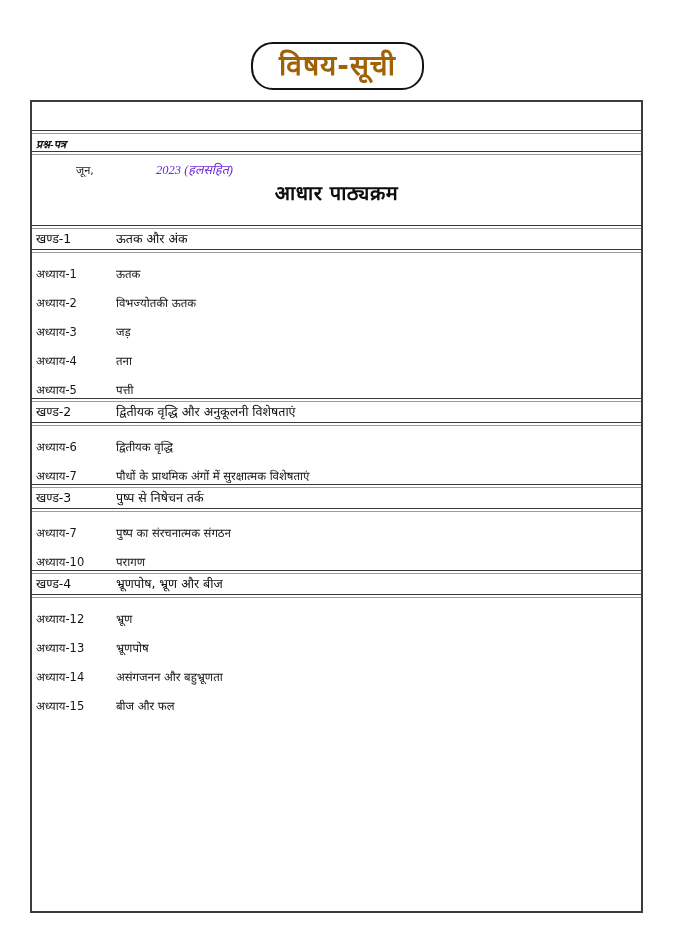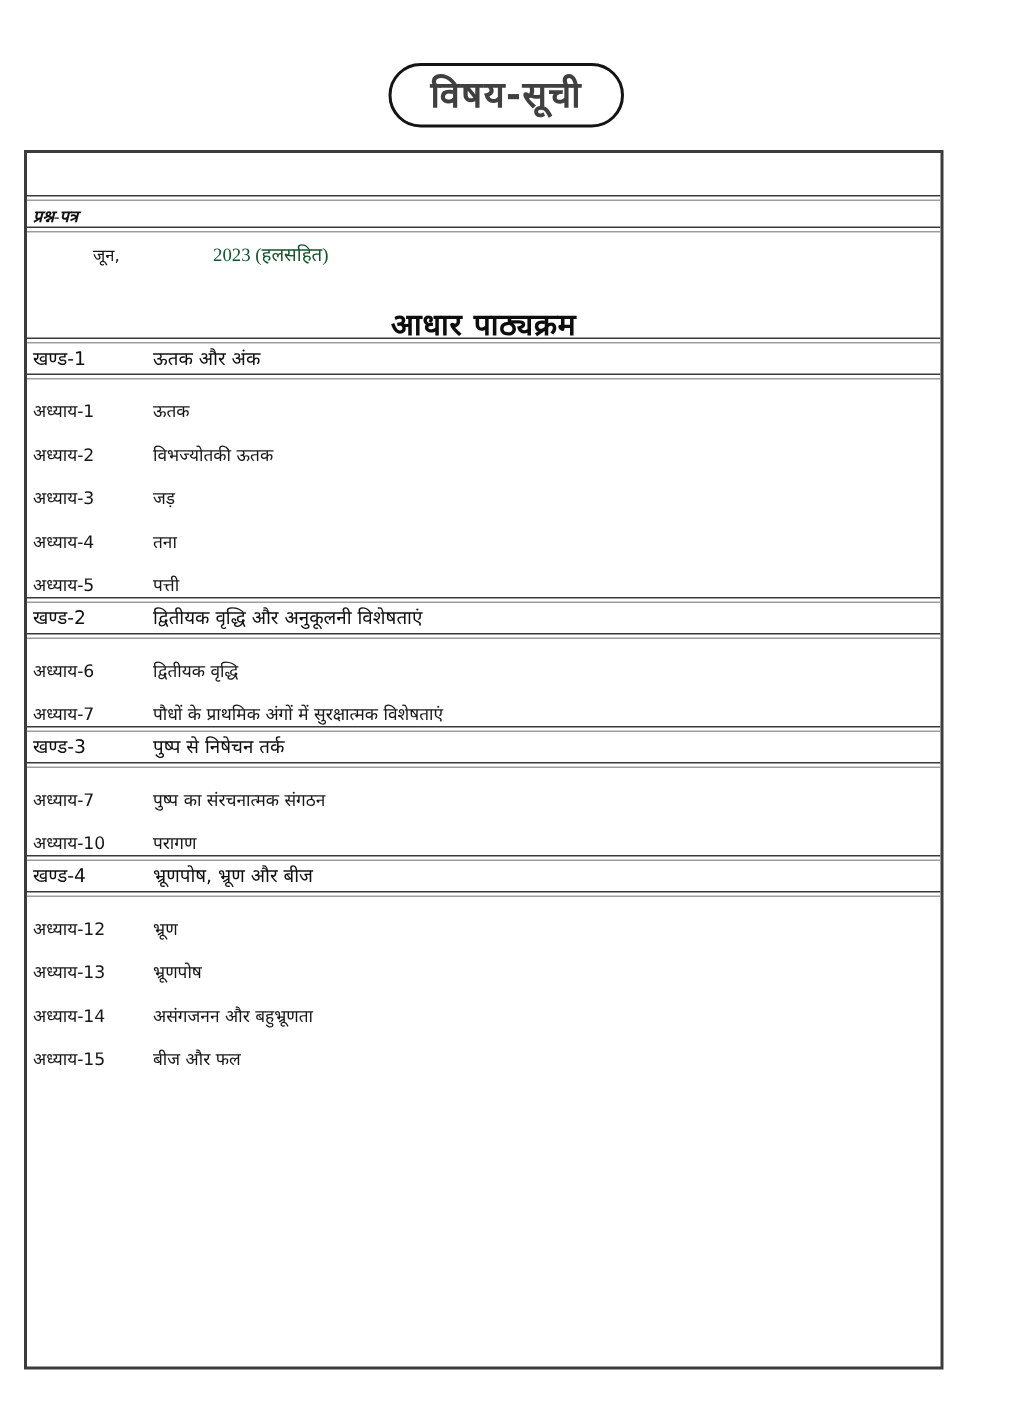--- a/index.html
+++ b/index.html
@@ -7,45 +7,45 @@
     width:675px;height:945px;background:#ffffff;position:relative;
     font-family:"DejaVu Sans","Liberation Sans",sans-serif;color:#1a1a1a;
     -webkit-font-smoothing:antialiased;
   }
   .title-box{
     width:fit-content;margin:42px auto 0 auto;
     border:2.5px solid #141414;border-radius:22px;
     padding:1px 26px 5px 26px;
   }
   .title-box .title-text{
-    font-size:24px;font-weight:700;letter-spacing:1px;color:#404040;
+    font-size:28px;font-weight:700;letter-spacing:1px;color:#a16207;
   }
   .toc-box{
-    position:absolute;left:16px;top:100px;width:613px;height:813px;
+    position:absolute;left:30px;top:100px;width:613px;height:813px;
     border:2px solid #3c3c3c;box-sizing:border-box;background:#fff;
     overflow:hidden;
   }
   .dline{height:2px;border-top:1px solid #3a3a3a;border-bottom:1px solid #9d9d9d;}
   .row{display:flex;align-items:baseline;}
   .empty-row{height:28px;}
   .paper-row{padding:2px 0 2px 4px;height:13px;}
   .paper-label{
     font-family:"Liberation Serif","DejaVu Serif",serif;
     font-weight:700;font-style:italic;font-size:11px;color:#111;
   }
   .session-cell{padding-top:6px;height:64px;}
   .session-line{display:flex;align-items:baseline;padding-left:4px;}
   .month{font-size:11px;width:80px;flex-shrink:0;color:#151515;margin-left:40px;}
   .year{
     font-family:"Liberation Serif","DejaVu Serif",serif;
-    font-size:12.5px;color:#14532d;
+    font-style:italic;font-size:12.5px;color:#6d28d9;
   }
   .course-heading{
     text-align:center;font-size:20px;font-weight:700;color:#0d0d0d;
-    margin-top:24px;letter-spacing:0.5px;
+    margin-top:1px;letter-spacing:0.5px;
   }
   .col-label{width:80px;flex-shrink:0;padding-left:4px;}
   .col-title{flex:1;}
   .unit-row{font-size:12.5px;font-weight:400;padding:2px 0;line-height:16px;color:#0f0f0f;}
   .chapter-row{font-size:11.5px;line-height:16px;color:#161616;margin-top:13px;}
 </style>
 </head>
 <body>
 
 <div class="title-box">

